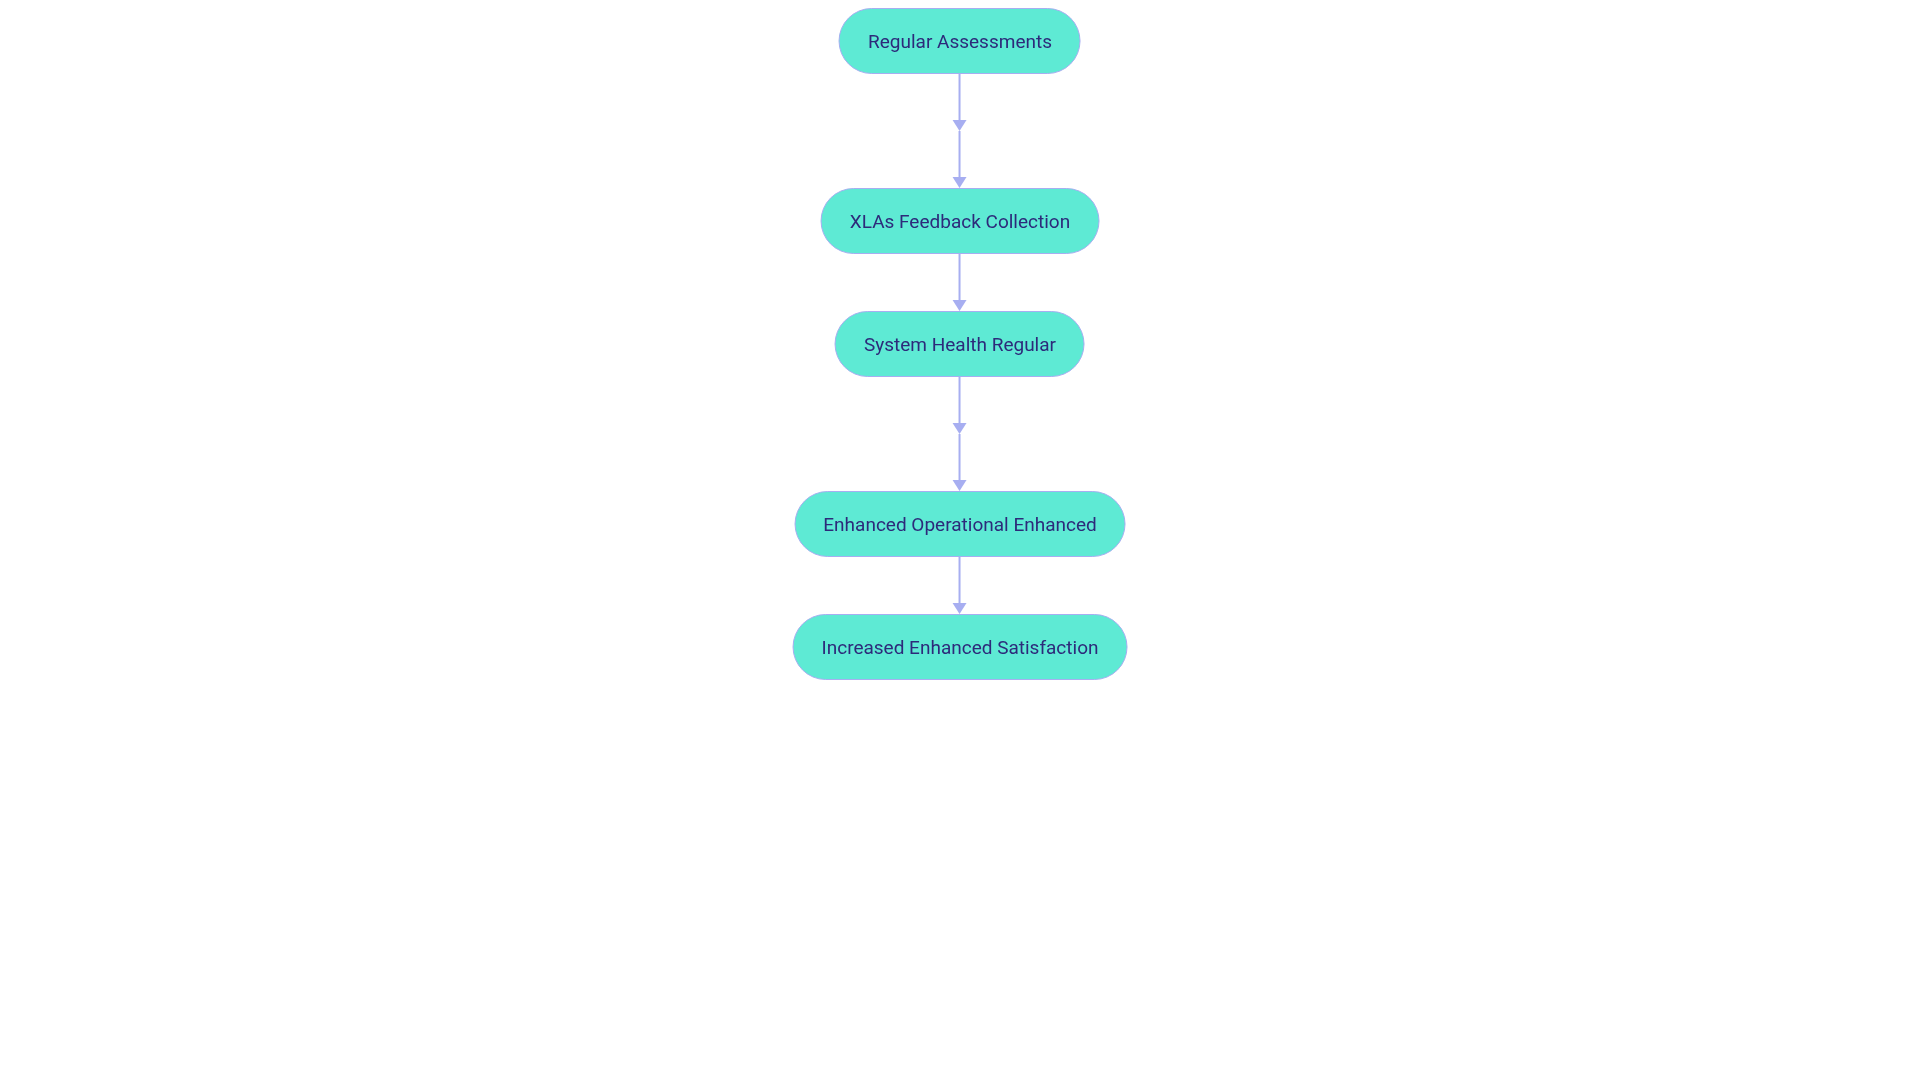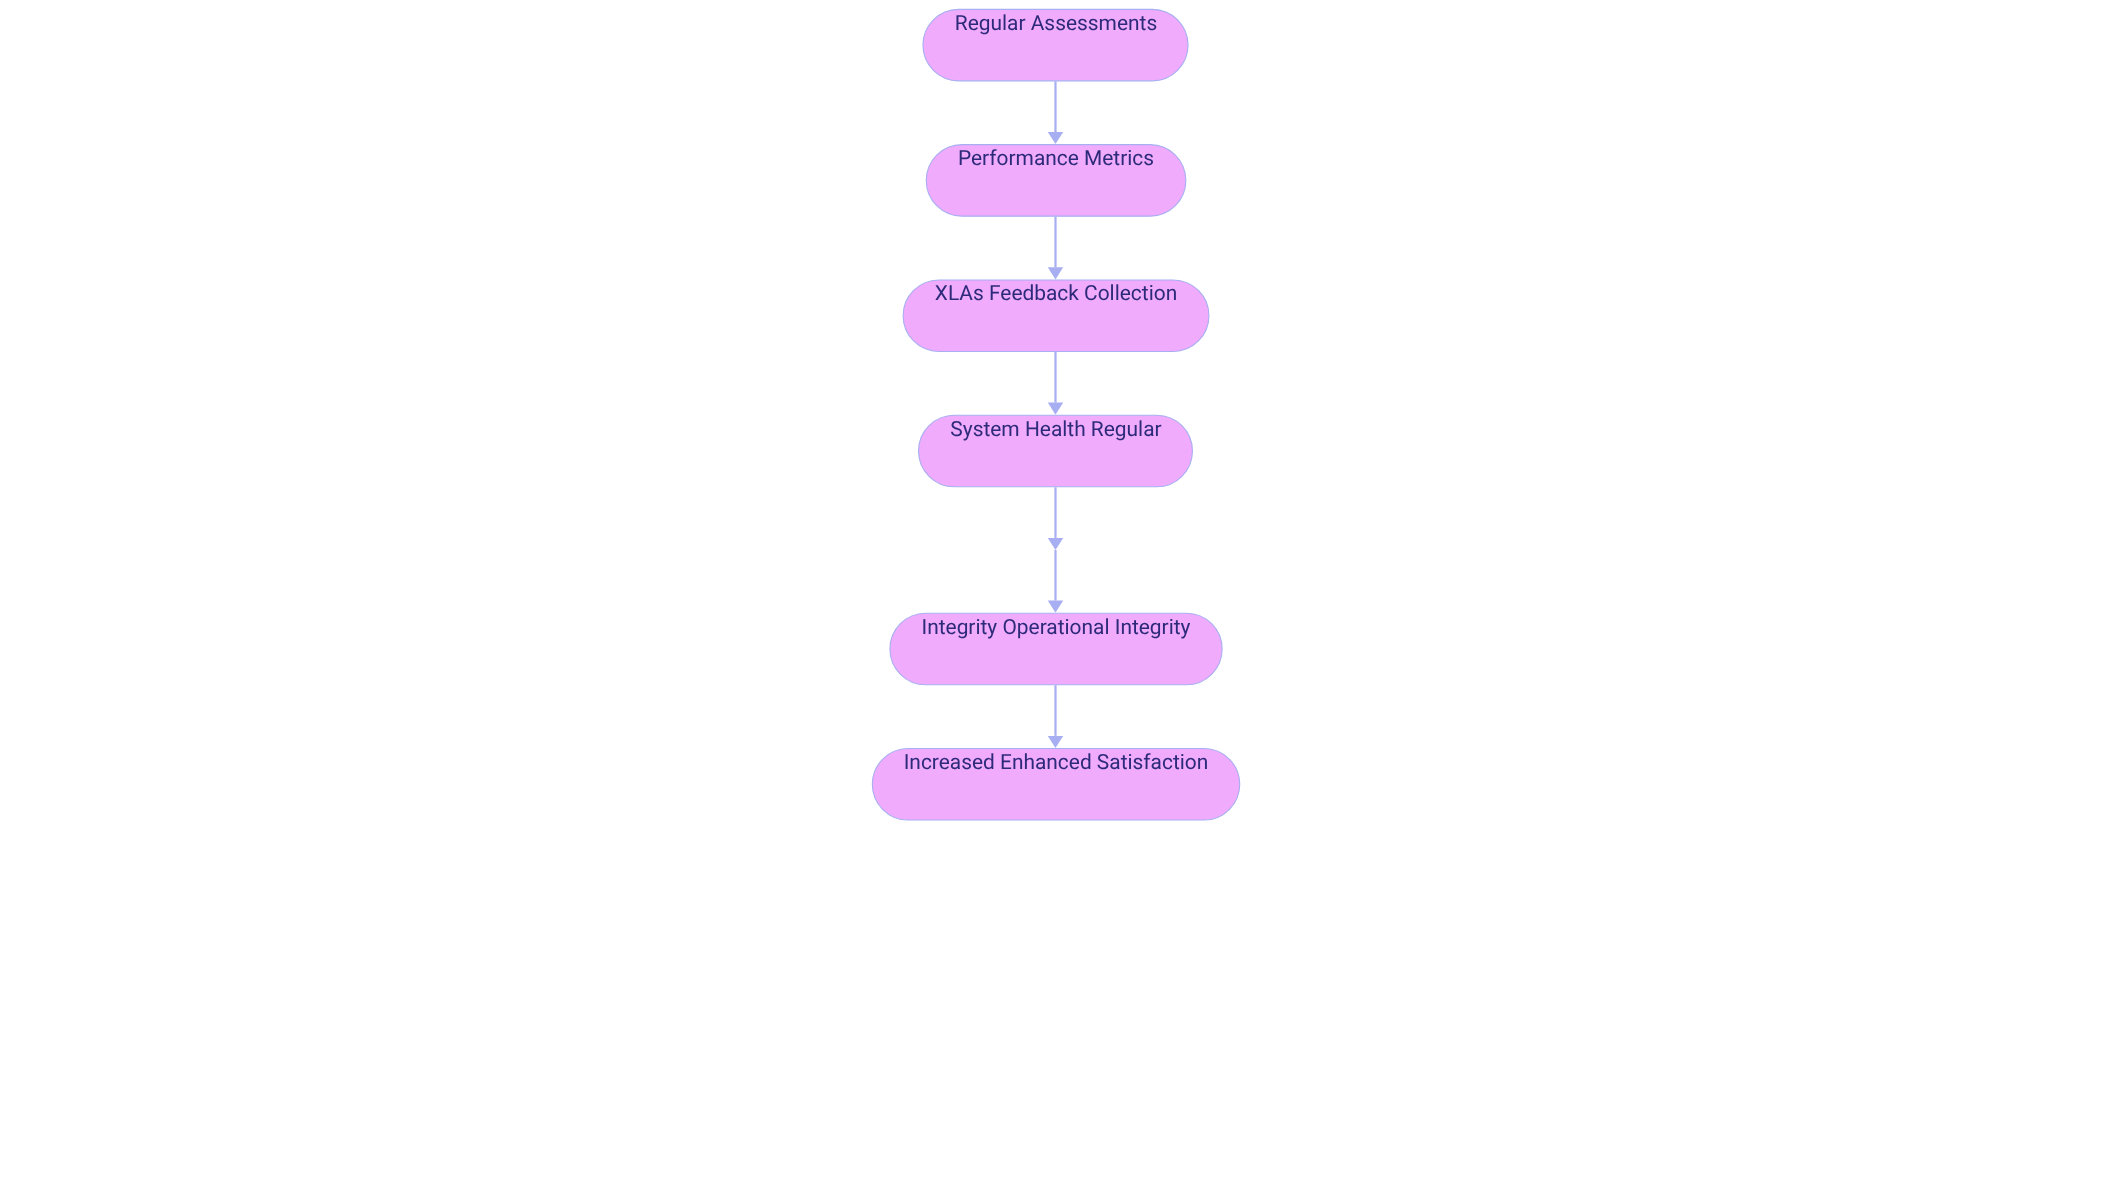--- a/index.html
+++ b/index.html
@@ -14,25 +14,26 @@
   .flow-container {
     position: absolute;
     left: 50%;
     transform: translateX(-50%);
     top: 8px;
     display: flex;
     flex-direction: column;
     align-items: center;
   }
   .node {
-    background: #f0abfc;
+    background: #5eead4;
     border: 1px solid #a7aef1;
     border-radius: 34px;
     height: 66px;
     display: flex;
+    align-items: center;
     justify-content: center;
     color: #2d2a7a;
     font-size: 19px;
     font-weight: 400;
     padding: 0 28px;
     white-space: nowrap;
     min-width: 200px;
   }
   .arrow {
     height: 57px;
@@ -60,23 +61,20 @@
 <div class="flow-container">
 
   <div class="node">
     <span>Regular Assessments</span>
   </div>
   <div class="arrow">
     <div class="arrow-line"></div>
     <div class="arrow-head"></div>
   </div>
 
-  <div class="node">
-    <span>Performance Metrics</span>
-  </div>
   <div class="arrow">
     <div class="arrow-line"></div>
     <div class="arrow-head"></div>
   </div>
 
   <div class="node">
     <span>XLAs Feedback Collection</span>
   </div>
   <div class="arrow">
     <div class="arrow-line"></div>
@@ -90,21 +88,21 @@
     <div class="arrow-line"></div>
     <div class="arrow-head"></div>
   </div>
 
   <div class="arrow">
     <div class="arrow-line"></div>
     <div class="arrow-head"></div>
   </div>
 
   <div class="node">
-    <span>Integrity Operational Integrity</span>
+    <span>Enhanced Operational Enhanced</span>
   </div>
   <div class="arrow">
     <div class="arrow-line"></div>
     <div class="arrow-head"></div>
   </div>
 
   <div class="node">
     <span>Increased Enhanced Satisfaction</span>
   </div>
 

